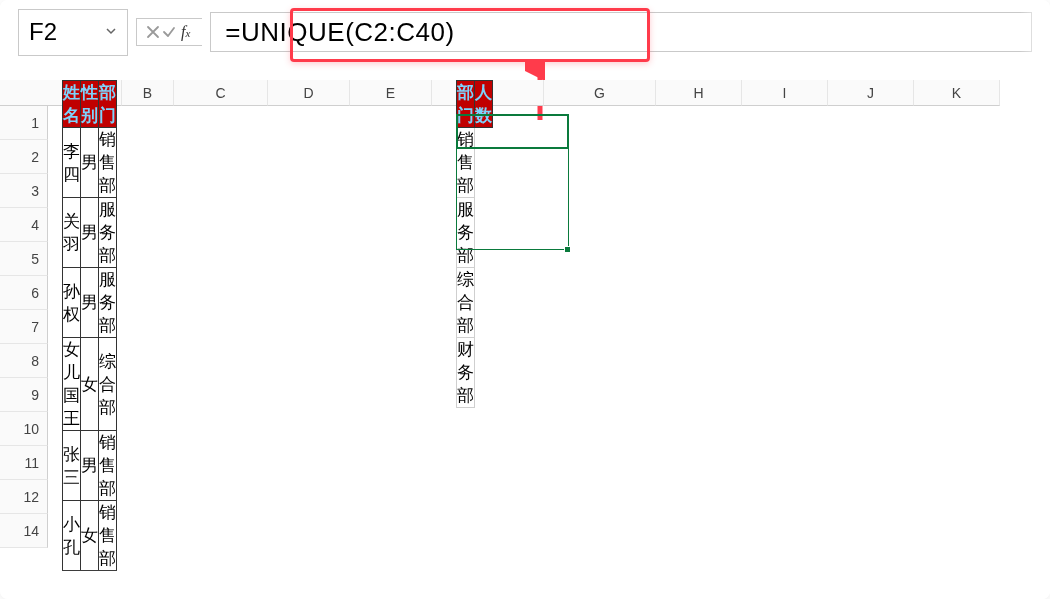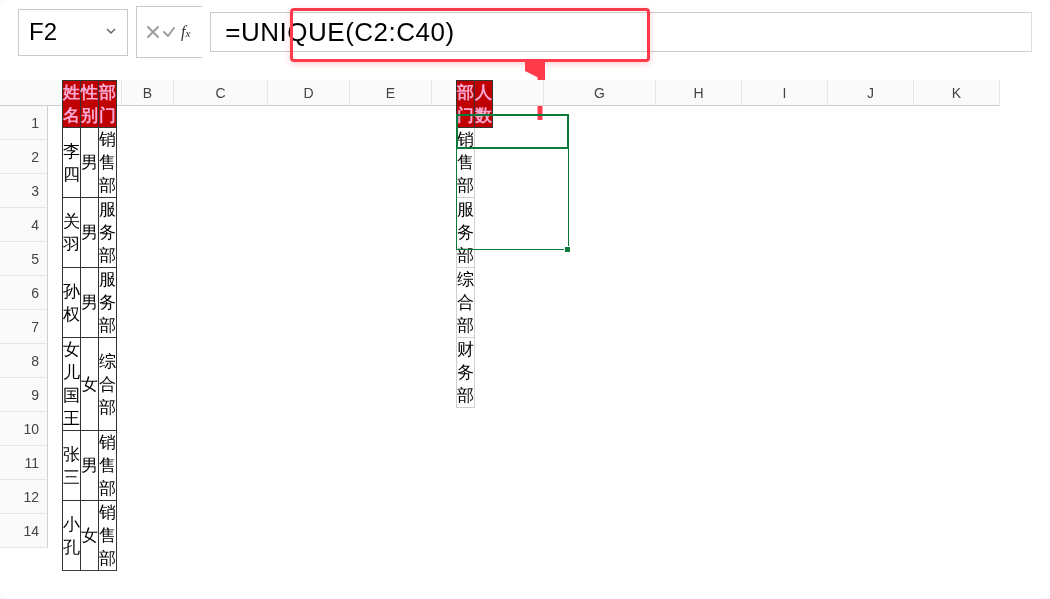--- a/index.html
+++ b/index.html
@@ -42,21 +42,21 @@
   background: #fff;
   justify-content: space-between;
 }
 .name-box .chev {
   font-size: 12px;
   color: #666;
 }
 .fx-controls {
   display: flex;
   align-items: center;
-  height: 52px;
+  height: 28px;
   border: 1px solid #c9c9c9;
   border-right: none;
   padding: 12px 8px;
   background: #fff;
 }
 .fx-controls svg { display:block; }
 .fx-icon {
   font-style: italic;
   font-family: "Times New Roman", serif;
   font-size: 16px;
@@ -145,21 +145,21 @@
 }
 .data-table td, .data-table th {
   border: 1px solid #333;
   text-align: center;
   font-size: 17px;
   height: 34px;
   vertical-align: middle;
 }
 .data-table th {
   background: #c00000;
-  color: #f9a8d4;
+  color: #7dd3fc;
   font-weight: 700;
   font-size: 17px;
 }
 .data-table.t1 { left: 14px; top: 0; }
 .data-table.t1 th:nth-child(1), .data-table.t1 td:nth-child(1){ width: 74px;}
 .data-table.t1 th:nth-child(2), .data-table.t1 td:nth-child(2){ width: 52px;}
 .data-table.t1 th:nth-child(3), .data-table.t1 td:nth-child(3){ width: 94px;}
 
 .data-table.t2 { left: 408px; top: 0; }
 .data-table.t2 th, .data-table.t2 td { width: 112px;}

